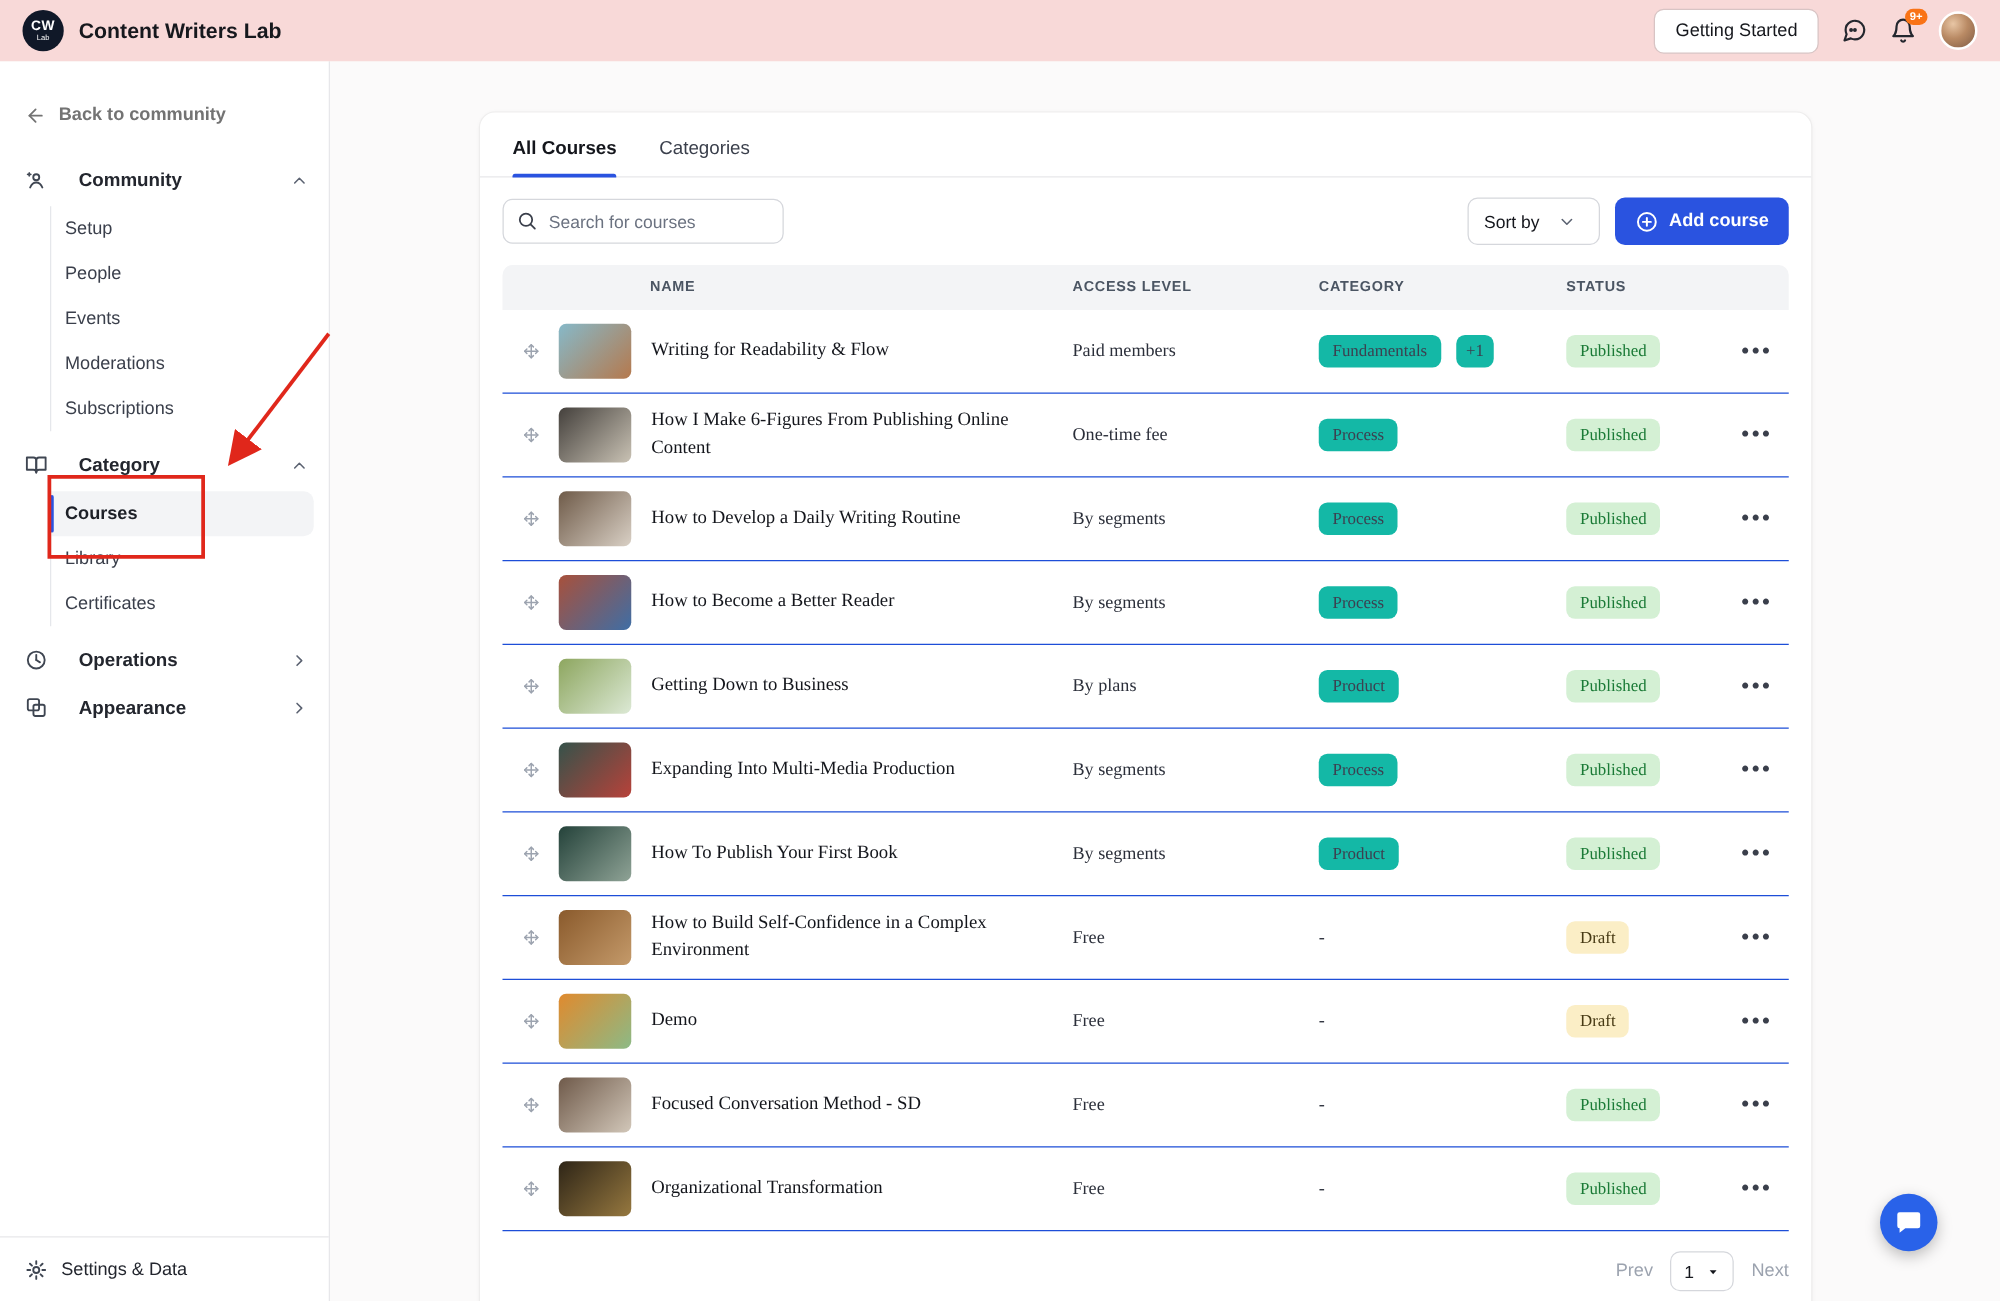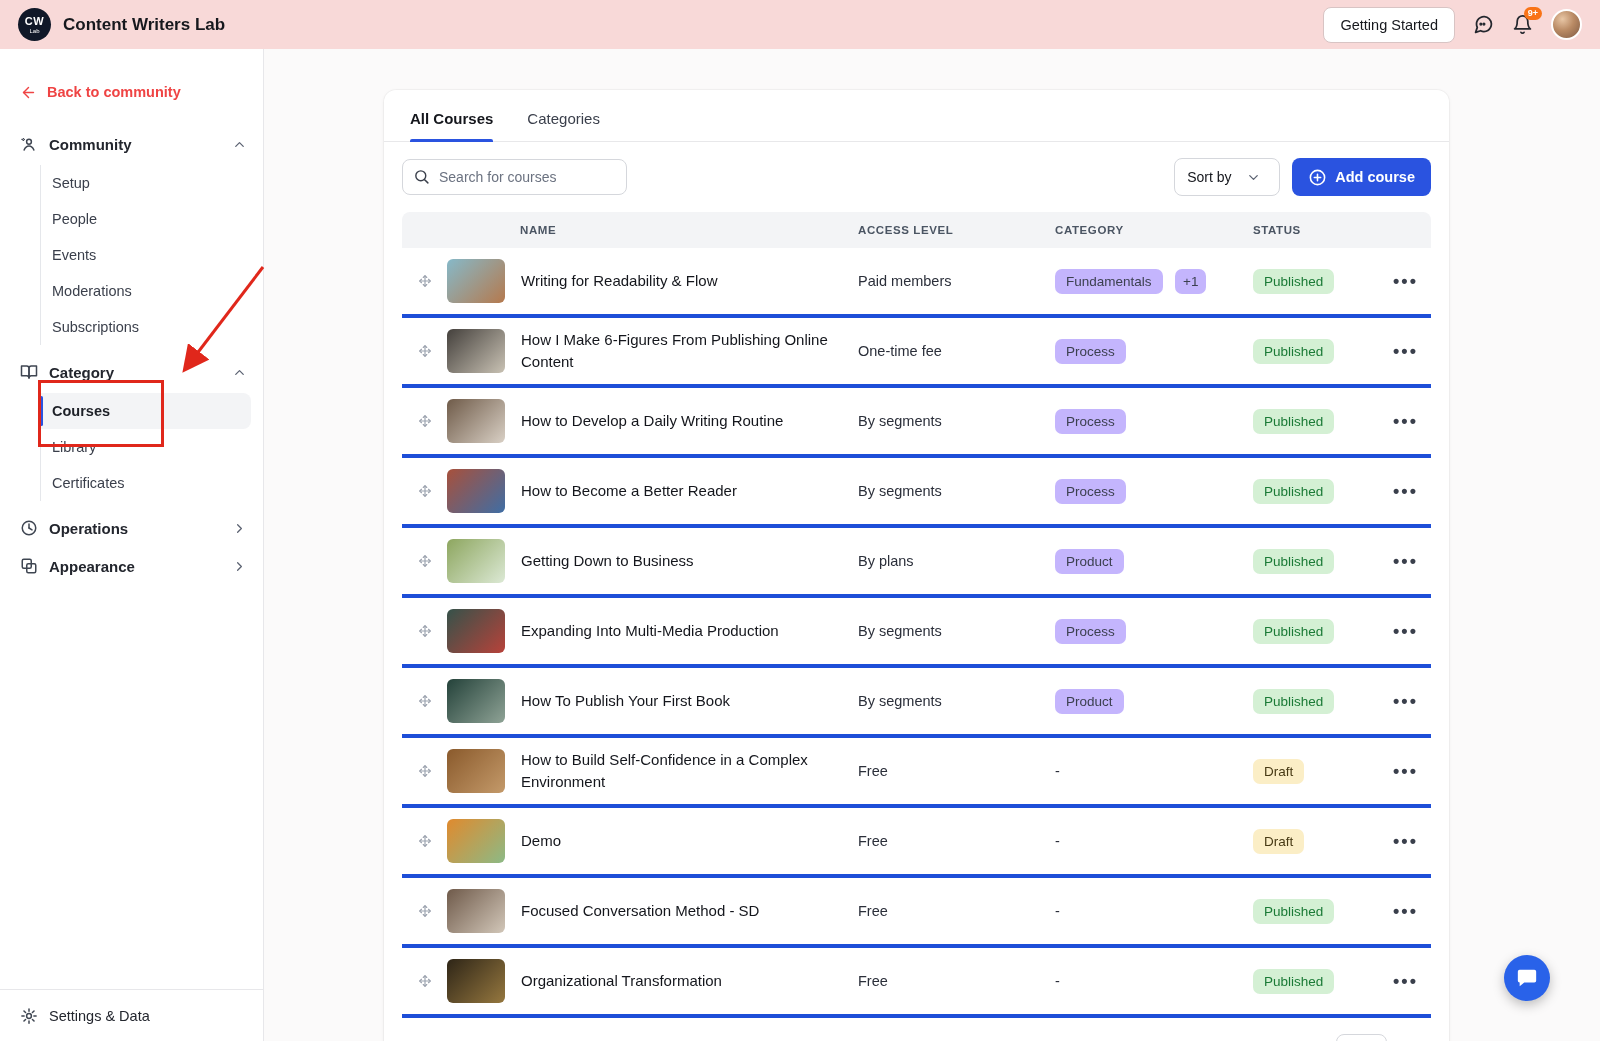--- a/index.html
+++ b/index.html
@@ -13,22 +13,22 @@
   .app-title { font-size:17px; font-weight:bold; color:#16181d; }
   .topbar-right { margin-left:auto; display:flex; align-items:center; gap:18px; }
   .btn-light { background:#fff; border:1px solid #d8c4c4; border-radius:8px; height:36px; padding:0 16px; font-size:14.5px; color:#16181d; display:flex; align-items:center; cursor:pointer; font-family:inherit; }
   .icon-btn { background:none; border:none; cursor:pointer; color:#24272e; position:relative; display:flex; align-items:center; }
   .notif-badge { position:absolute; top:-7px; right:-9px; background:#f97316; color:#fff; font-size:9px; font-weight:bold; border-radius:8px; padding:2px 4px; line-height:1; }
   .avatar { width:31px; height:31px; border-radius:50%; background:radial-gradient(circle at 35% 30%, #e8c6a5 0%, #b98a64 45%, #7e5a43 100%); border:2px solid #fff; cursor:pointer; }
 
   
   .sidebar { position:absolute; left:0; top:49px; width:264px; bottom:0; background:#fff; border-right:1px solid #e7e7ea; display:flex; flex-direction:column; z-index:5; }
   .sidebar-scroll { flex:1; padding-top:28px; overflow:hidden; }
-  .back-link { display:flex; align-items:center; gap:10px; padding:0 20px; height:30px; font-size:14.5px; font-weight:bold; color:#ef4444; cursor:pointer; margin-bottom:18px; }
-  .nav-section-header { display:flex; align-items:center; gap:11px; height:38px; padding:0 16px 0 20px; font-size:15px; font-weight:bold; color:#23262e; cursor:pointer; }
+  .back-link { display:flex; align-items:center; gap:10px; padding:0 20px; height:30px; font-size:14.5px; font-weight:bold; color:#737373; cursor:pointer; margin-bottom:18px; }
+  .nav-section-header { display:flex; align-items:center; gap:25px; height:38px; padding:0 16px 0 20px; font-size:15px; font-weight:bold; color:#23262e; cursor:pointer; }
   .nav-section-header .chev { margin-left:auto; color:#5b6271; display:flex; }
   .nav-ico { color:#3f4652; display:flex; }
   .sub-list { list-style:none; margin:2px 0 8px 40px; border-left:1px solid #e5e7eb; }
   .sub-item { position:relative; display:flex; align-items:center; height:36px; padding-left:11px; margin-right:12px; font-size:14.5px; color:#3a3f4b; cursor:pointer; }
   .sub-item.selected { background:#f3f4f6; border-radius:0 8px 8px 0; font-weight:bold; color:#1d2027; }
   .sub-item.selected::before { content:""; position:absolute; left:-1px; top:3px; bottom:3px; width:3px; background:#2a53e0; border-radius:2px; }
   .sidebar-footer { border-top:1px solid #e7e7ea; height:52px; display:flex; align-items:center; gap:11px; padding:0 20px; font-size:14.5px; color:#23262e; cursor:pointer; }
 
   
   .main { position:absolute; left:264px; top:49px; right:0; bottom:0; background:#fbfafa; }
@@ -45,28 +45,28 @@
   .search-ico { position:absolute; left:11px; top:9px; color:#3a3f4b; }
   .toolbar-right { margin-left:auto; display:flex; align-items:center; gap:12px; }
   .sort-btn { height:38px; min-width:106px; border:1px solid #d5d7dc; border-radius:8px; background:#fff; display:flex; align-items:center; gap:14px; padding:0 12px; font-size:14px; color:#14161c; cursor:pointer; }
   .sort-btn .chev { color:#5b6271; display:flex; }
   .add-btn { height:38px; background:#2a53e0; border:none; border-radius:8px; color:#fff; font-size:14.5px; font-weight:bold; display:flex; align-items:center; gap:8px; padding:0 16px; cursor:pointer; font-family:inherit; }
 
   .table { margin:16px 18px 0; }
   .thead { display:grid; grid-template-columns:456px 197px 198px 127px 1fr; background:#f3f4f6; border-radius:8px 8px 0 0; height:36px; align-items:center; }
   .th { font-size:11.5px; font-weight:bold; letter-spacing:.6px; color:#4b5563; text-transform:uppercase; }
   .th.name { padding-left:118px; }
-  .trow { display:grid; grid-template-columns:456px 197px 198px 127px 1fr; align-items:center; min-height:66px; border-bottom:4px solid #1d4ed8; }
+  .trow { display:grid; grid-template-columns:456px 197px 198px 127px 1fr; align-items:center; min-height:66px; border-bottom:1px solid #1d4ed8;font-family:Liberation Serif, serif; }
   .name-cell { display:flex; align-items:center; padding:11px 12px 11px 16px; gap:0; }
   .drag { color:#9ca3af; cursor:grab; display:flex; flex-shrink:0; }
   .thumb { width:58px; height:44px; border-radius:6px; margin:0 16px 0 15px; flex-shrink:0; }
   .cname { font-size:15px; color:#14161c; line-height:1.45; cursor:pointer; }
   .access { font-size:14.5px; color:#2b2f3a; }
   .badge { display:inline-block; font-size:13.5px; padding:5px 11px; border-radius:7px; }
-  .badge.cat { background:#c4b5fd; color:#3c4050; }
+  .badge.cat { background:#14b8a6; color:#3c4050; }
   .badge.extra { margin-left:8px; padding:5px 8px; }
   .dash { font-size:14.5px; color:#2b2f3a; }
   .badge.status.published { background:#d4f0d4; color:#1a7a36; }
   .badge.status.draft { background:#fbeec6; color:#473a14; }
   .actions { text-align:center; }
   .dots { font-size:18px; font-weight:bold; color:#3a3f4b; letter-spacing:2px; cursor:pointer; line-height:1; }
 
   .pagination { display:flex; align-items:center; justify-content:flex-end; gap:14px; padding:16px 18px 0; }
   .page-link { font-size:14.5px; color:#9ca3af; cursor:pointer; }
   .page-select { height:32px; border:1px solid #d5d7dc; border-radius:8px; background:#fff; display:flex; align-items:center; gap:10px; padding:0 10px; font-size:14px; color:#14161c; cursor:pointer; }

